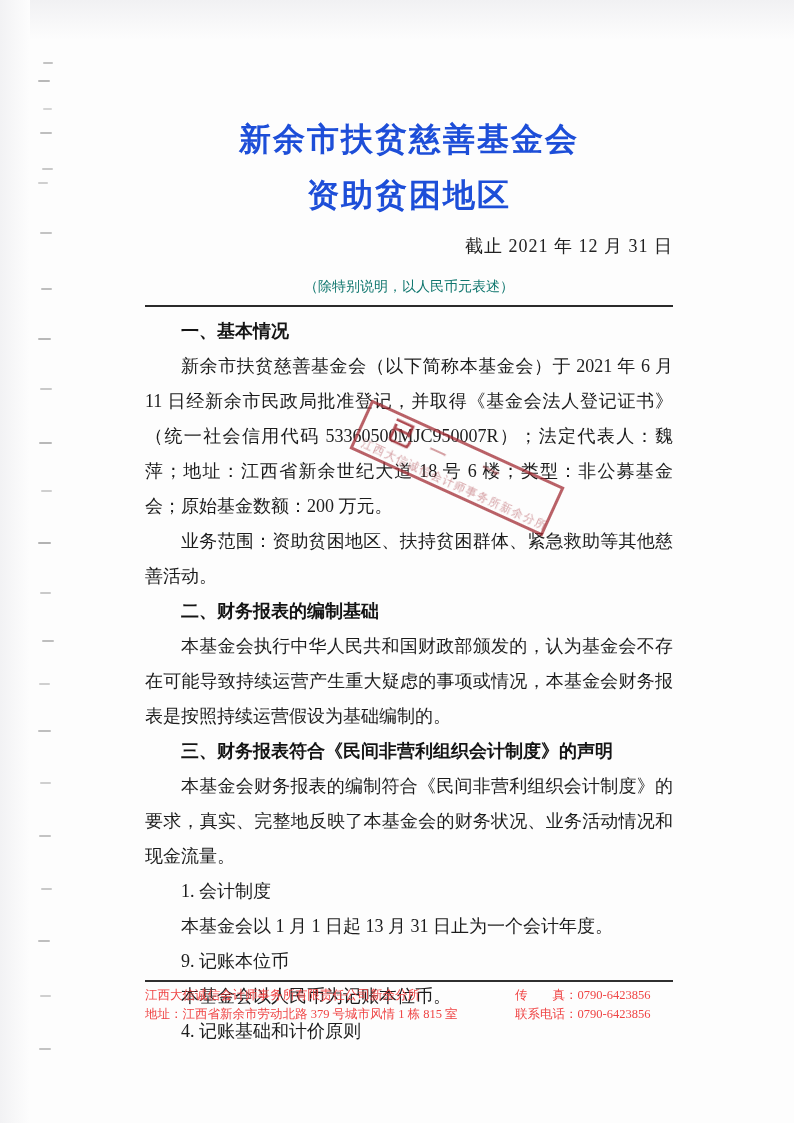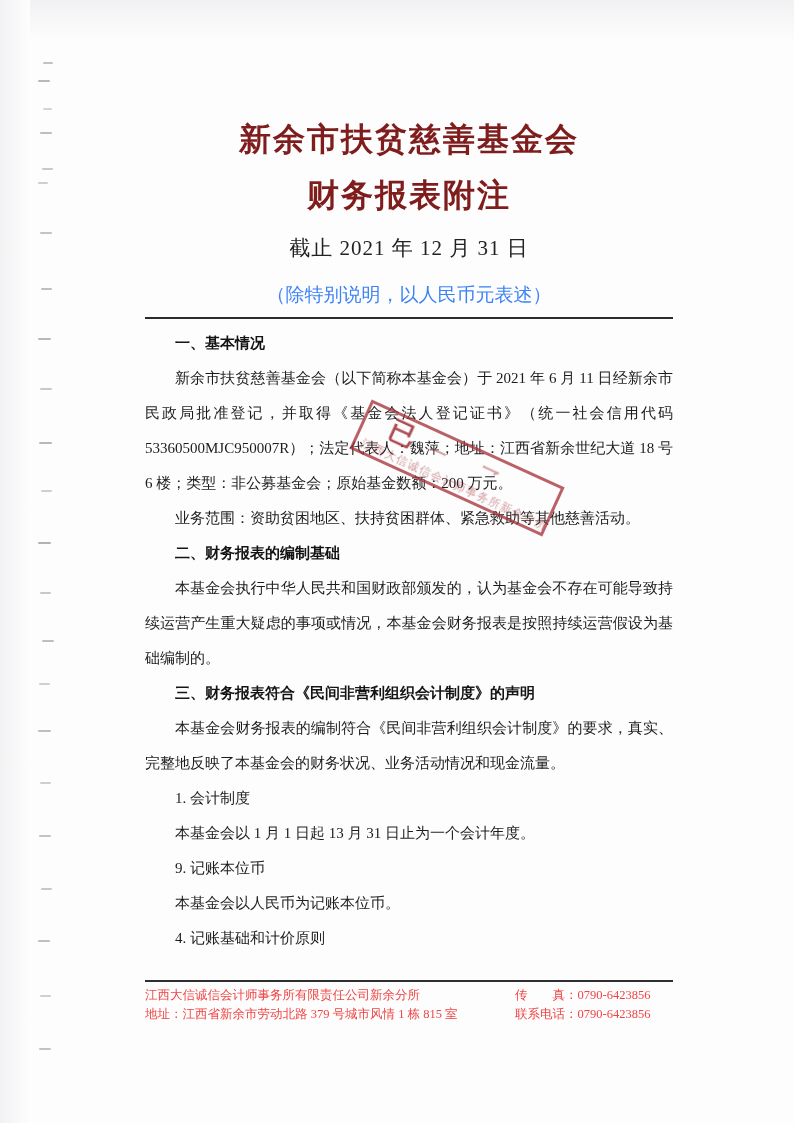--- a/index.html
+++ b/index.html
@@ -25,35 +25,35 @@
   .artifact {
     position:absolute; height:2px; border-radius:1px;
     background:#8a8a8a;
   }
   .content {
     position:absolute; left:145px; top:0; width:528px; color:#1e1e1e;
   }
   .title {
     font-family:"Liberation Sans","DejaVu Sans",sans-serif;
     font-weight:bold; font-size:32px; letter-spacing:2px;
-    text-align:center; color:#7f1d1d;
+    text-align:center; color:#1d4ed8;
   }
   .title1 { margin-top:118px; }
   .title2 { margin-top:12px; }
   .date-line {
-    margin-top:16px; text-align:center; font-size:21px; color:#222;
+    margin-top:16px; text-align:right; font-size:18px; color:#222;
     letter-spacing:1px;
   }
   .note-line {
-    margin-top:20px; text-align:center; font-size:19px; color:#3b82f6;
+    margin-top:20px; text-align:center; font-size:14px; color:#0f766e;
   }
   .divider {
     margin-top:9px; border-top:2px solid #2b2b2b; height:0;
   }
-  .body-blocks { margin-top:7px; font-size:15px; line-height:35px;
+  .body-blocks { margin-top:7px; font-size:18px; line-height:35px;
     text-align:justify; color:#1c1c1c; }
   .body-blocks p { margin:0; text-indent:2em; }
   .body-blocks p.h1 { font-weight:bold; color:#141414; text-align:left; }
   .body-blocks p.sub { text-align:left; }
   
   .stamp {
     position:absolute; left:351px; top:441px; width:206px; height:48px;
     border:3px solid rgba(163,46,54,0.75);
     transform:rotate(24.5deg);
     filter:blur(0.3px);
@@ -110,21 +110,21 @@
       <div class="artifact" style="left: 40px; top: 782px; width: 11px; opacity: 0.4;"></div>
       <div class="artifact" style="left: 39px; top: 835px; width: 12px; opacity: 0.5;"></div>
       <div class="artifact" style="left: 41px; top: 888px; width: 11px; opacity: 0.45;"></div>
       <div class="artifact" style="left: 38px; top: 940px; width: 12px; opacity: 0.55;"></div>
       <div class="artifact" style="left: 40px; top: 995px; width: 11px; opacity: 0.4;"></div>
       <div class="artifact" style="left: 39px; top: 1048px; width: 12px; opacity: 0.5;"></div>
     </div>
 
   <div class="content">
     <div class="title title1">新余市扶贫慈善基金会</div>
-    <div class="title title2">财务报表附注</div>
+    <div class="title title2">资助贫困地区</div>
     <div class="date-line">截止 2021 年 12 月 31 日</div>
     <div class="note-line">（除特别说明，以人民币元表述）</div>
     <div class="divider"></div>
 
     <div class="body-blocks">
       <p class="h1">一、基本情况</p>
       <p class="para">新余市扶贫慈善基金会（以下简称本基金会）于 2021 年 6 月 11 日经新余市民政局批准登记，并取得《基金会法人登记证书》（统一社会信用代码 53360500MJC950007R）；法定代表人：魏萍；地址：江西省新余世纪大道 18 号 6 楼；类型：非公募基金会；原始基金数额：200 万元。</p>
       <p class="para">业务范围：资助贫困地区、扶持贫困群体、紧急救助等其他慈善活动。</p>
       <p class="h1">二、财务报表的编制基础</p>
       <p class="para">本基金会执行中华人民共和国财政部颁发的，认为基金会不存在可能导致持续运营产生重大疑虑的事项或情况，本基金会财务报表是按照持续运营假设为基础编制的。</p>

